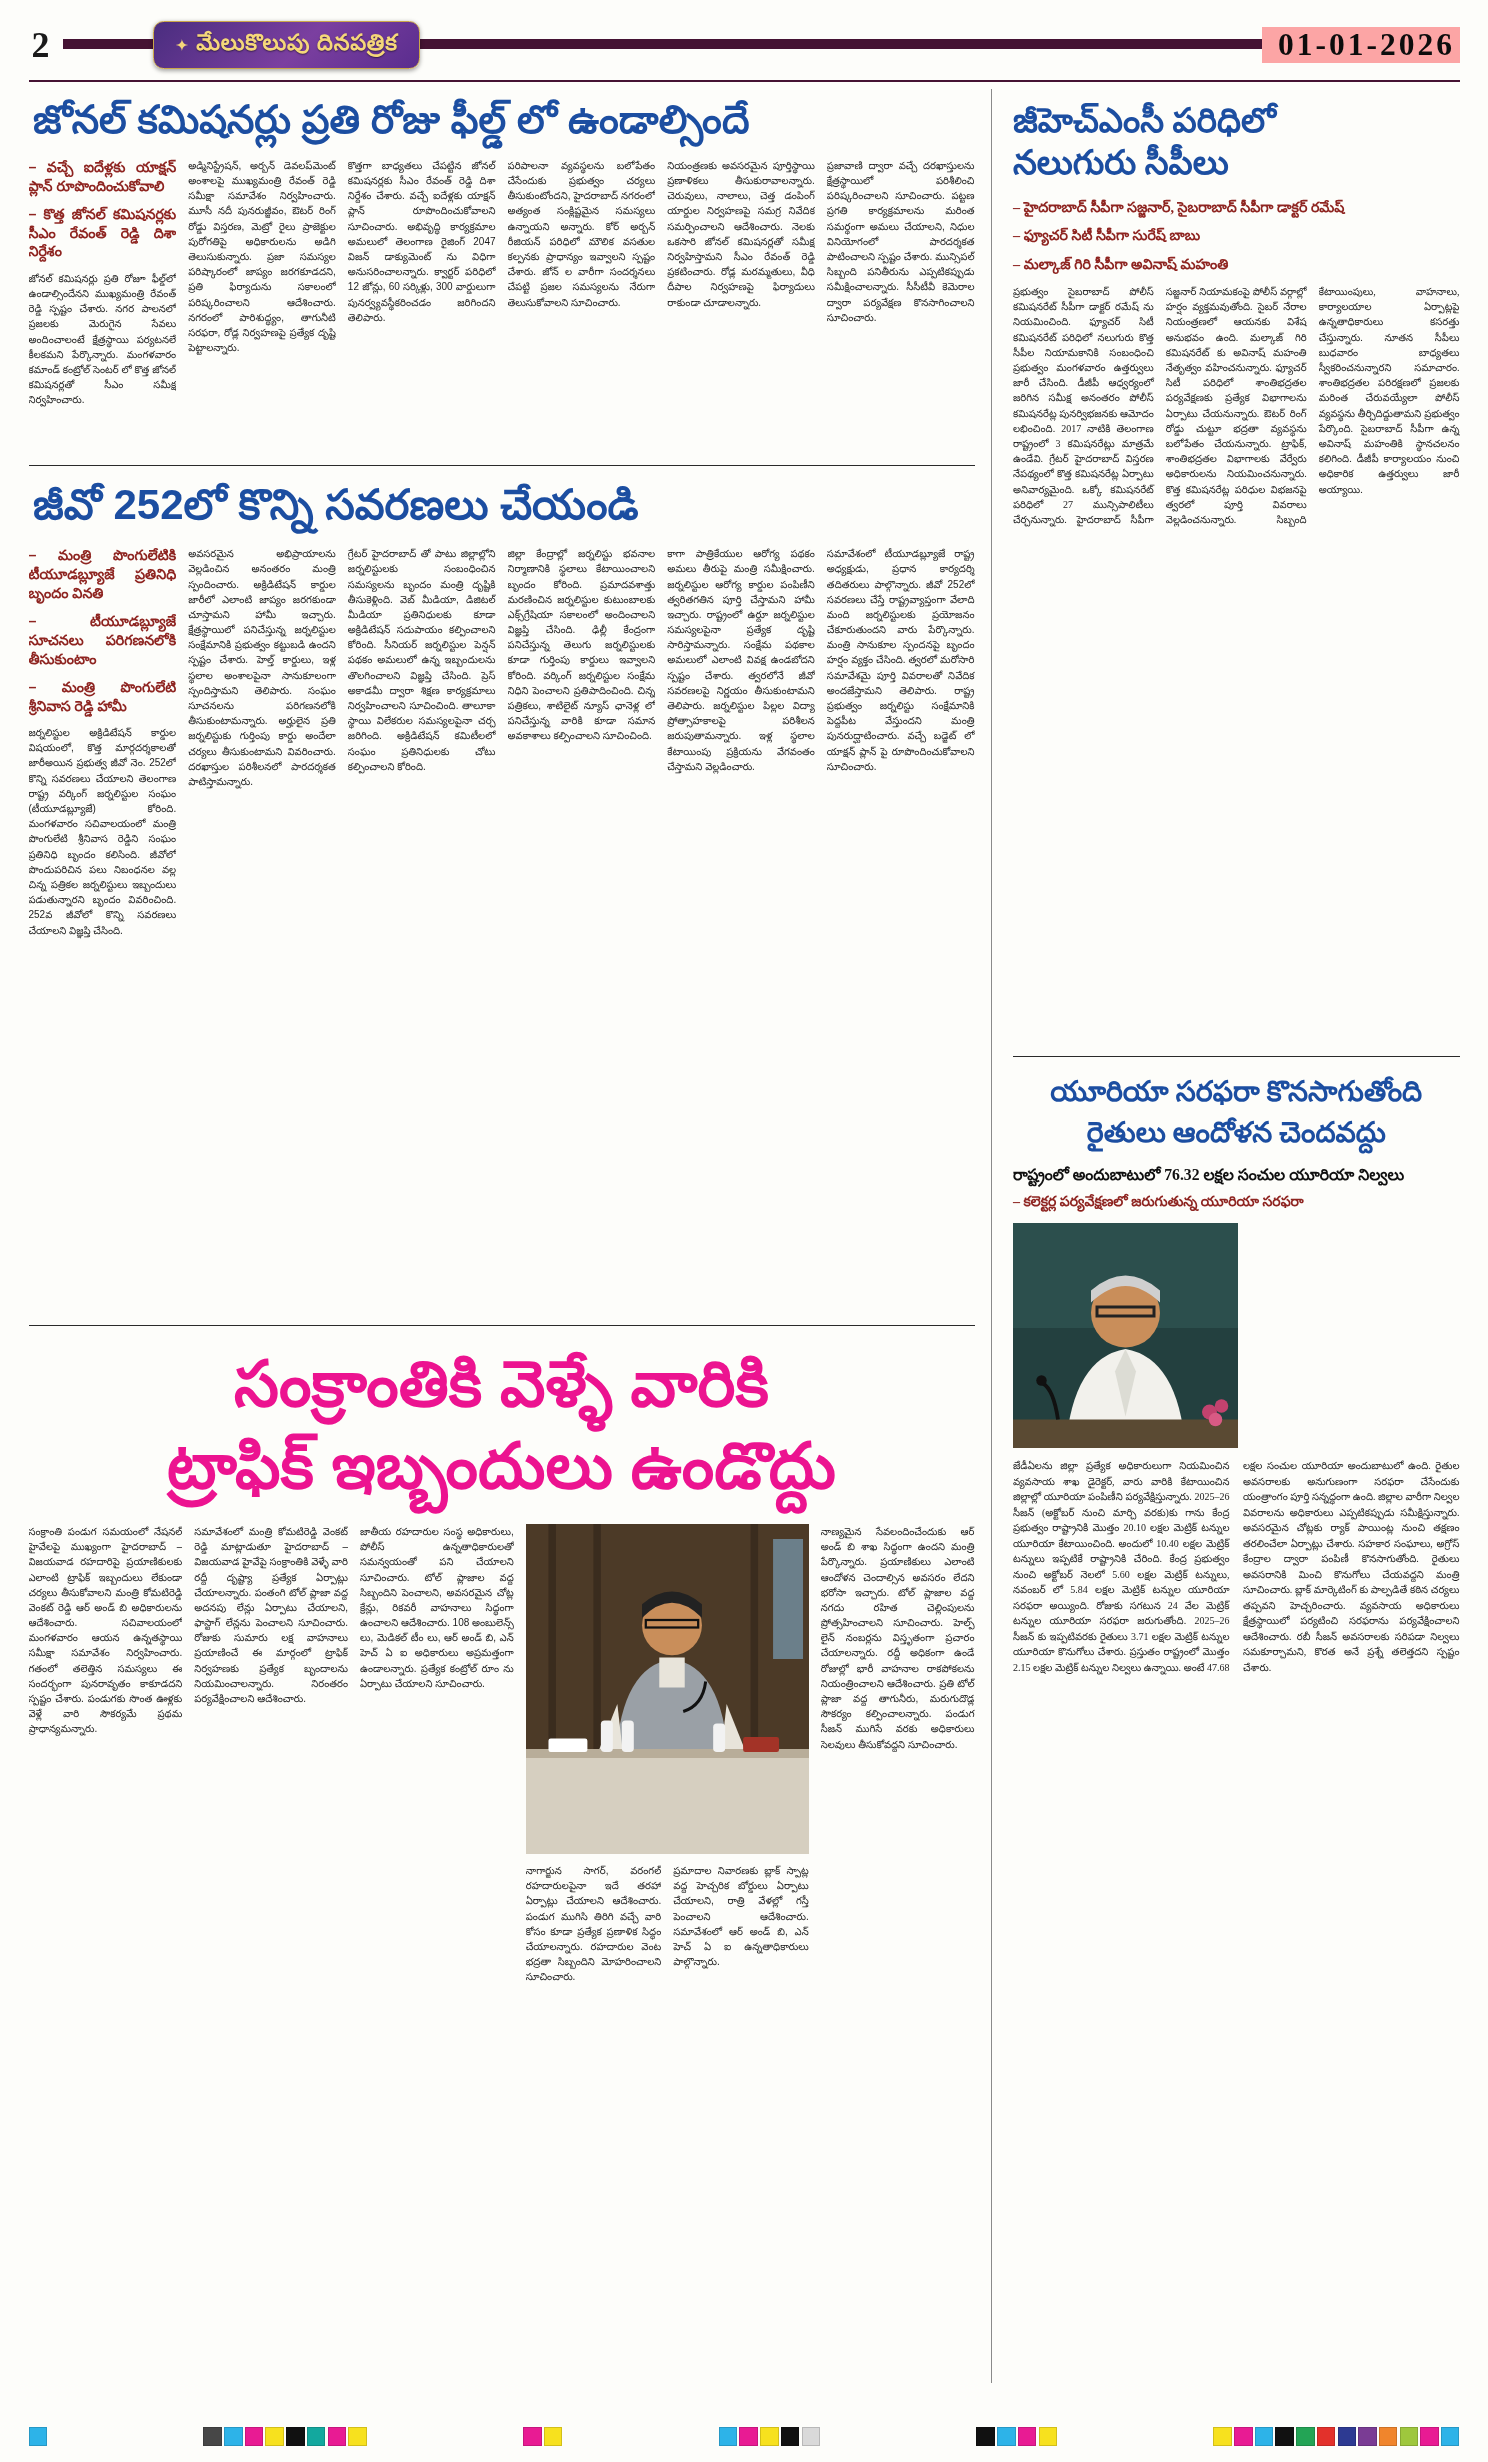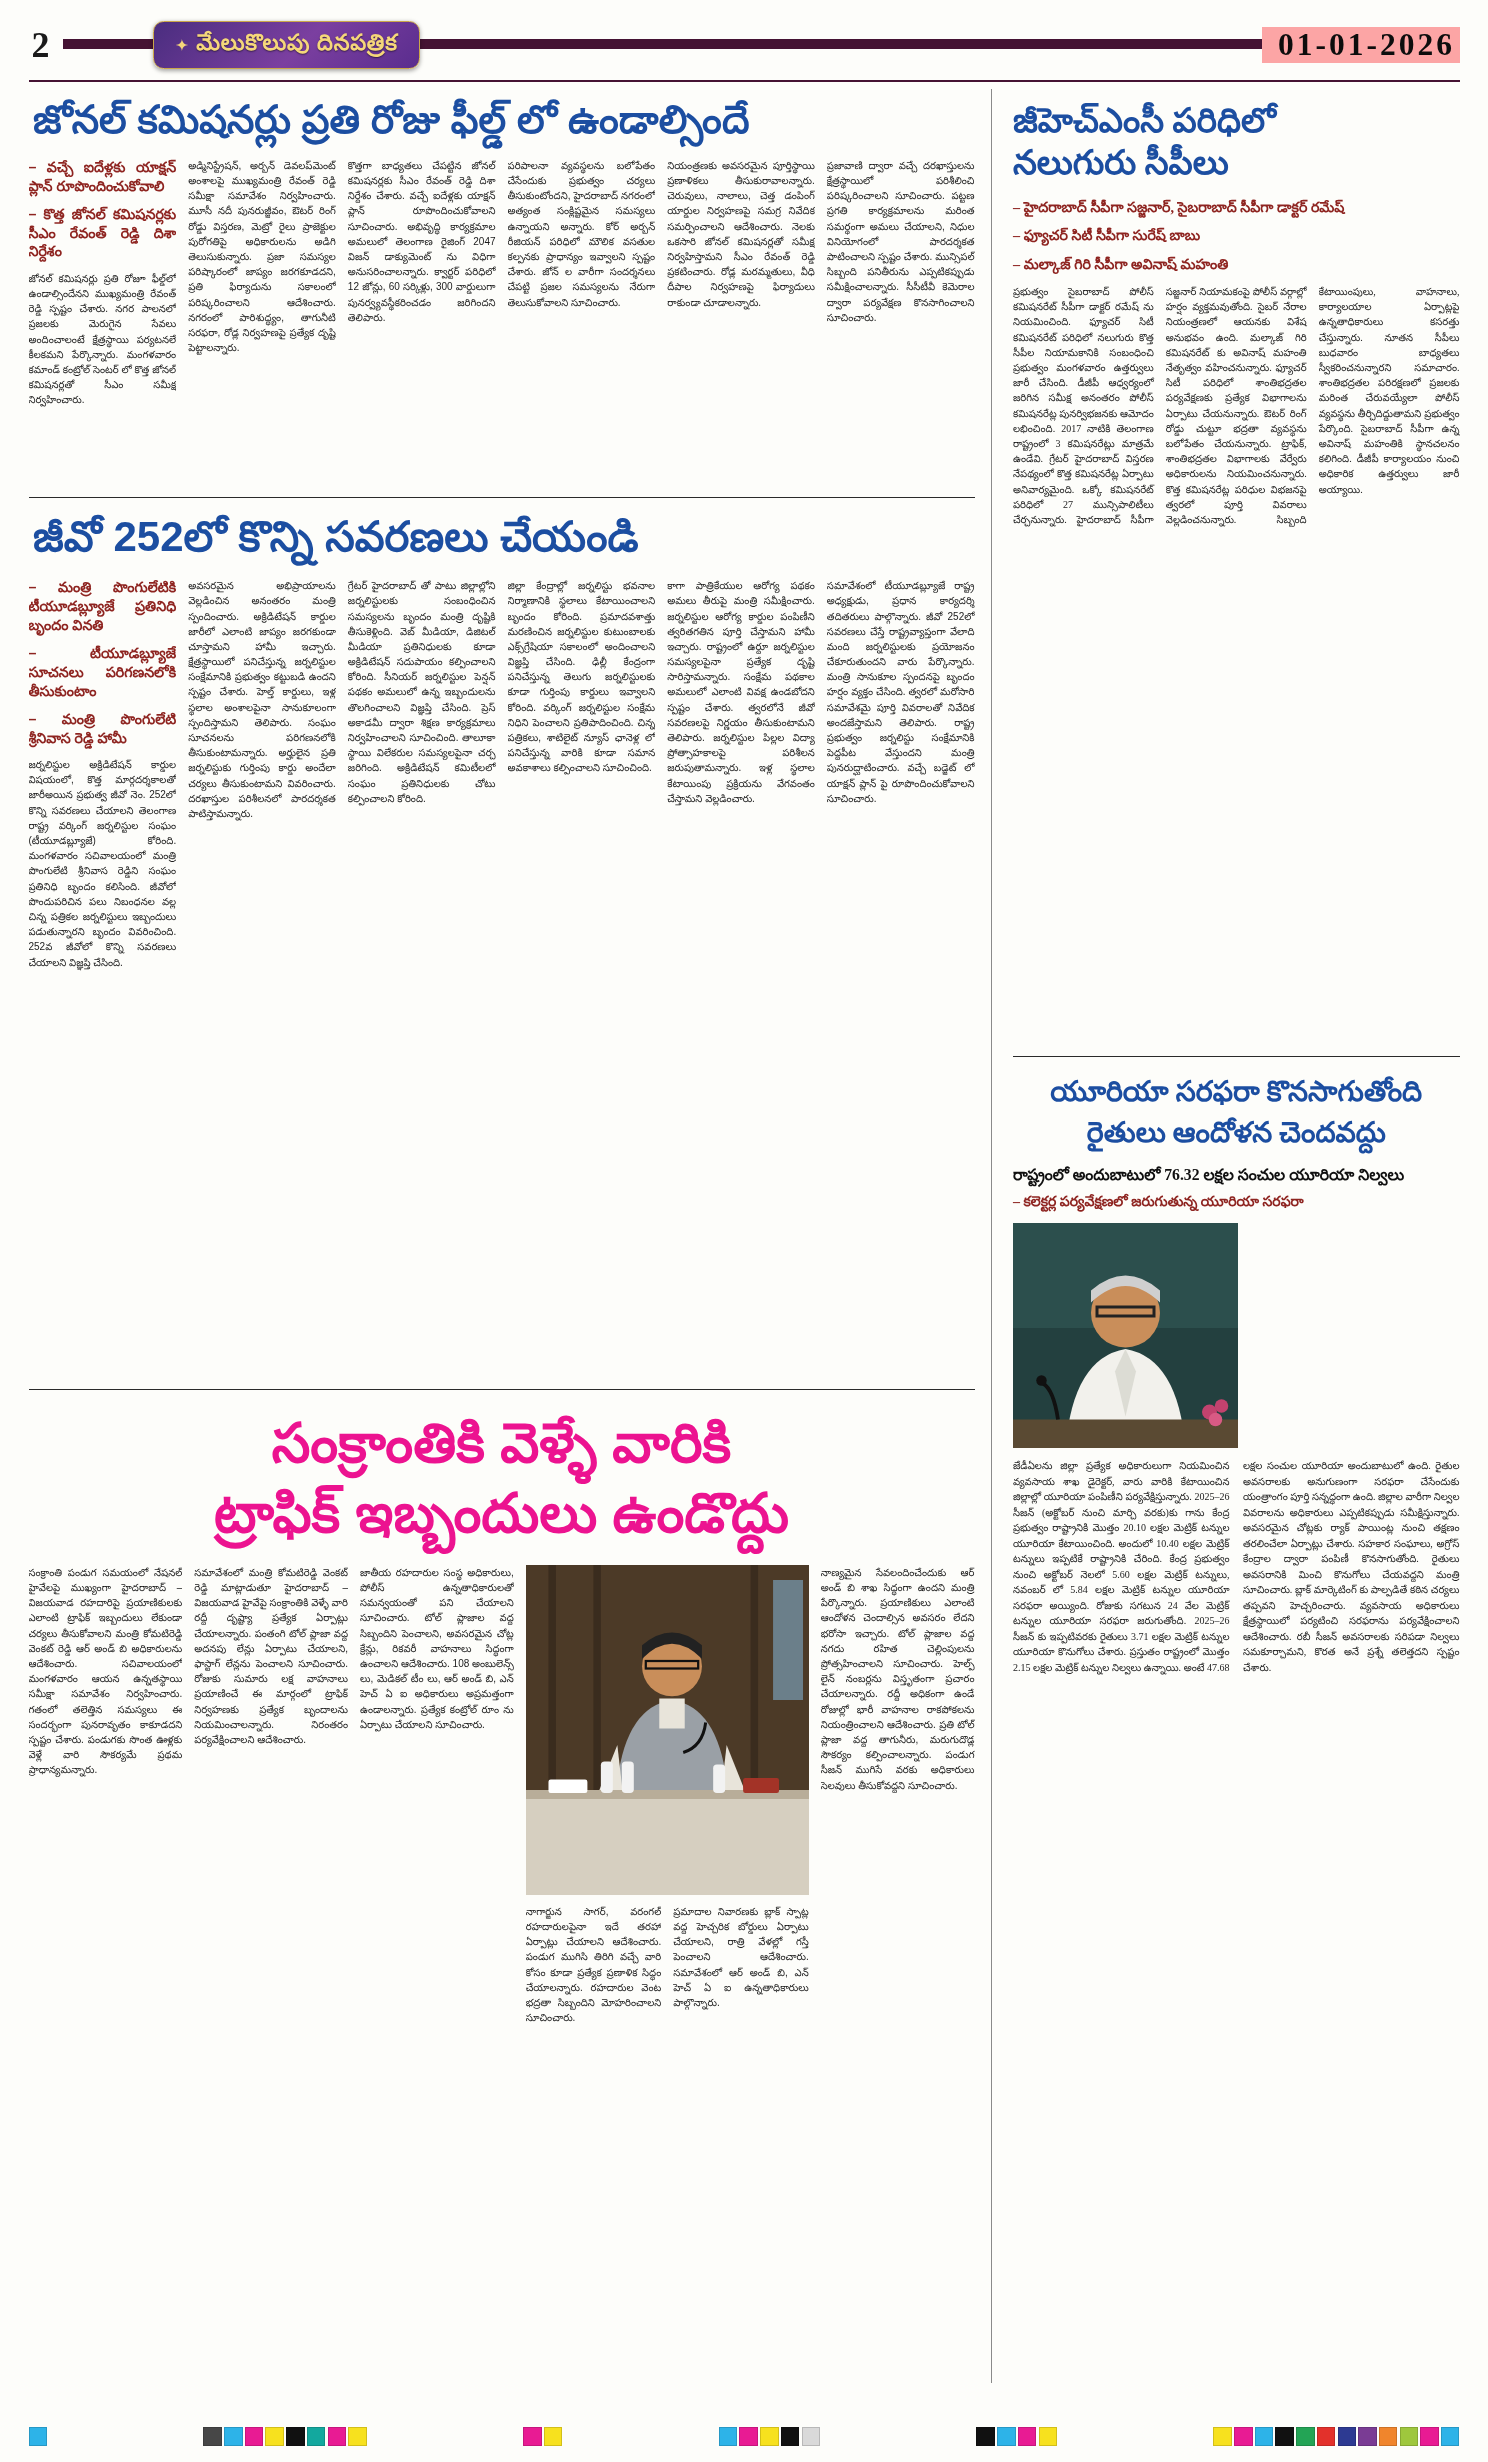--- a/index.html
+++ b/index.html
@@ -40,36 +40,36 @@
     color:#f5d77a;font-size:22.5px;font-weight:700;letter-spacing:0.7px;white-space:nowrap;
     text-shadow:0 0.7px 1.5px rgba(0,0,0,.5);
   }
   .dateline{
     position:relative;z-index:2;margin-left:auto;background:#fca5a5;padding:0 4.5px 0 16.5px;
     font-family:"Liberation Serif","DejaVu Serif",serif;font-weight:700;
     font-size:31.5px;letter-spacing:3px;color:#0d0d0d;
   }
   
   .main{display:flex;gap:16.5px;padding:7.5px 28.5px 0 28.5px;height:2294px;overflow:hidden;}
-  .left-main{width:946px;flex:none;display:flex;flex-direction:column;gap:32px;}
+  .left-main{width:946px;flex:none;display:flex;flex-direction:column;}
   .sidebar{flex:1;border-left:0.7px solid #8a8a8a;padding-left:21px;display:flex;flex-direction:column;font-family:Liberation Serif, serif;}
   
   .bodycol{flex:1;font-size:10px;line-height:1.52;text-align:justify;overflow:hidden;}
   .bullet{color:var(--maroon);font-weight:700;font-size:14.2px;line-height:1.32;margin:0 0 9.7px 0;}
   .lead-after-bullets{font-size:10px;line-height:1.52;text-align:justify;}
   
   .headline-a{color:var(--blue);font-size:39px;font-weight:700;margin:9px 0 15px 4.5px;line-height:1.15;}
   .zonal-body{display:flex;gap:12px;height:294px;overflow:hidden;}
   
   .art-go252{border-top:1.5px solid #2a2a2a;margin-top:13.5px;padding-top:7.5px;}
   .headline-b{color:var(--blue);font-size:42px;font-weight:700;margin:7.5px 0 16.5px 4.5px;line-height:1.15;}
   .go252-body{display:flex;gap:12px;height:765px;overflow:hidden;}
   
   .art-traffic{border-top:1.5px solid #2a2a2a;margin-top:13.5px;padding-top:6px;}
-  .headline-c{color:var(--pink);font-size:55px;font-weight:700;text-align:center;line-height:1.28;margin:12px 0 16.5px 0;}
+  .headline-c{color:var(--pink);font-size:64px;font-weight:700;text-align:center;line-height:1.28;margin:12px 0 16.5px 0;}
   .traffic-body{display:flex;gap:12px;height:765px;overflow:hidden;}
   .traffic-mid{width:283px;flex:none;display:flex;flex-direction:column;}
   .photo-box{background:#333;flex:none;overflow:hidden;}
   .photo-box svg{display:block;width:100%;height:100%;}
   .mid-under{display:flex;gap:12px;flex:1;margin-top:9px;overflow:hidden;}
   
   .headline-d{color:var(--blue);font-size:34px;font-weight:700;line-height:1.25;margin:10.5px 0 13.5px 0;}
   .cps-bullets{margin-bottom:10.5px;}
   .cps-body{column-count:3;column-gap:12px;font-size:10px;line-height:1.52;text-align:justify;height:757px;overflow:hidden;}
   

